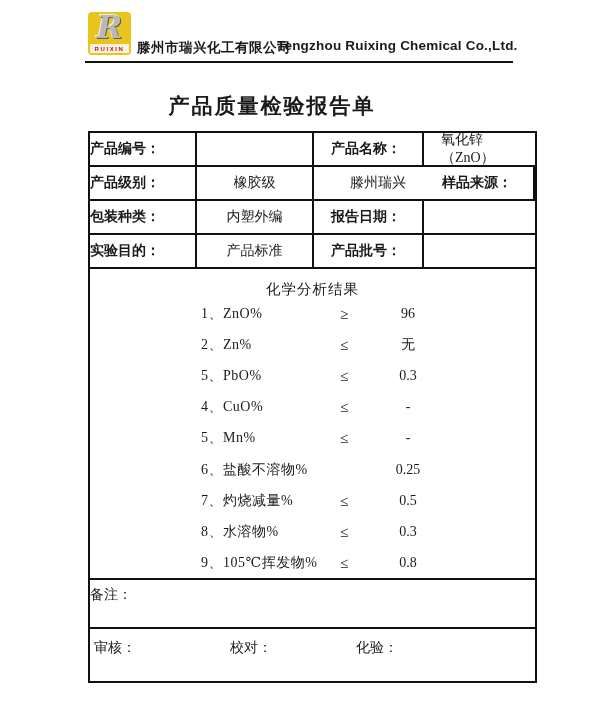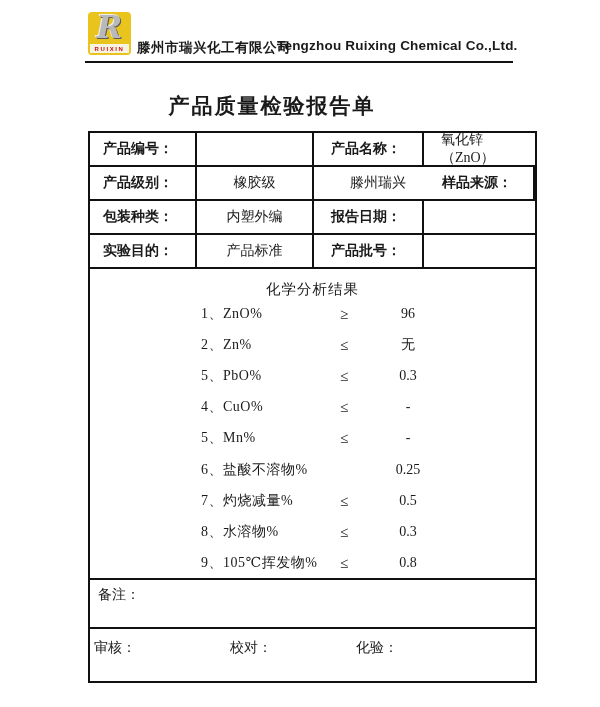--- a/index.html
+++ b/index.html
@@ -26,38 +26,38 @@
 
   
   .title { position:absolute; left:0; top:92px; width:544px; text-align:center;
           font-size:21px; font-weight:bold; letter-spacing:2px; }
 
   
   .tbl { position:absolute; left:88px; top:131px; width:449px; height:552px;
           border:2px solid #111; background:#fff; }
   .trow { display:flex; border-bottom:2px solid #111; height:34px; }
   .cell { display:flex; align-items:center; overflow:hidden; }
-  .c1 { width:107px; border-right:2px solid #111; padding-left:13px; }
+  .c1 { width:107px; border-right:2px solid #111; padding-left:0; }
   .c2 { width:117px; border-right:2px solid #111; justify-content:center; }
   .c3 { width:110px; border-right:2px solid #111; padding-left:17px; }
   .c4 { flex:1; justify-content:center;padding-left:17px; }
   .lbl { font-weight:bold; font-size:14px; }
   .val { font-family:"Liberation Serif","DejaVu Serif",serif; font-size:14px; }
 
   .analysis { position:relative; height:311px; border-bottom:2px solid #111; }
   .analysis-title { padding-top:11px; height:29px; text-align:center;
           font-family:"Liberation Serif","DejaVu Serif",serif; font-size:14.5px; letter-spacing:1px; }
   .item { position:relative; height:31.2px;
           font-family:"Liberation Serif","DejaVu Serif",serif; font-size:14px; }
   .item span { position:absolute; top:50%; transform:translateY(-50%); white-space:nowrap; }
   .item .i-lbl { left:111px; letter-spacing:0.5px; }
   .item .i-sym { left:233px; width:42px; text-align:center; font-size:15px; }
   .item .i-val { left:282px; width:72px; text-align:center; }
 
-  .remarks { height:49px; border-bottom:2px solid #111; padding:6px 0 0 8px;
+  .remarks { height:49px; border-bottom:2px solid #111; padding:6px 0 0 0;
           font-family:"Liberation Serif","DejaVu Serif",serif; font-size:14px; }
   .signoff { position:relative; height:49px;
           font-family:"Liberation Serif","DejaVu Serif",serif; font-size:14px; }
   .signoff span { position:absolute; top:10px; white-space:nowrap; }
   .sign-review { left:4px; }
   .sign-proof  { left:140px; }
   .sign-test   { left:260px;margin-left:6px; }
 </style>
 </head>
 <body>

